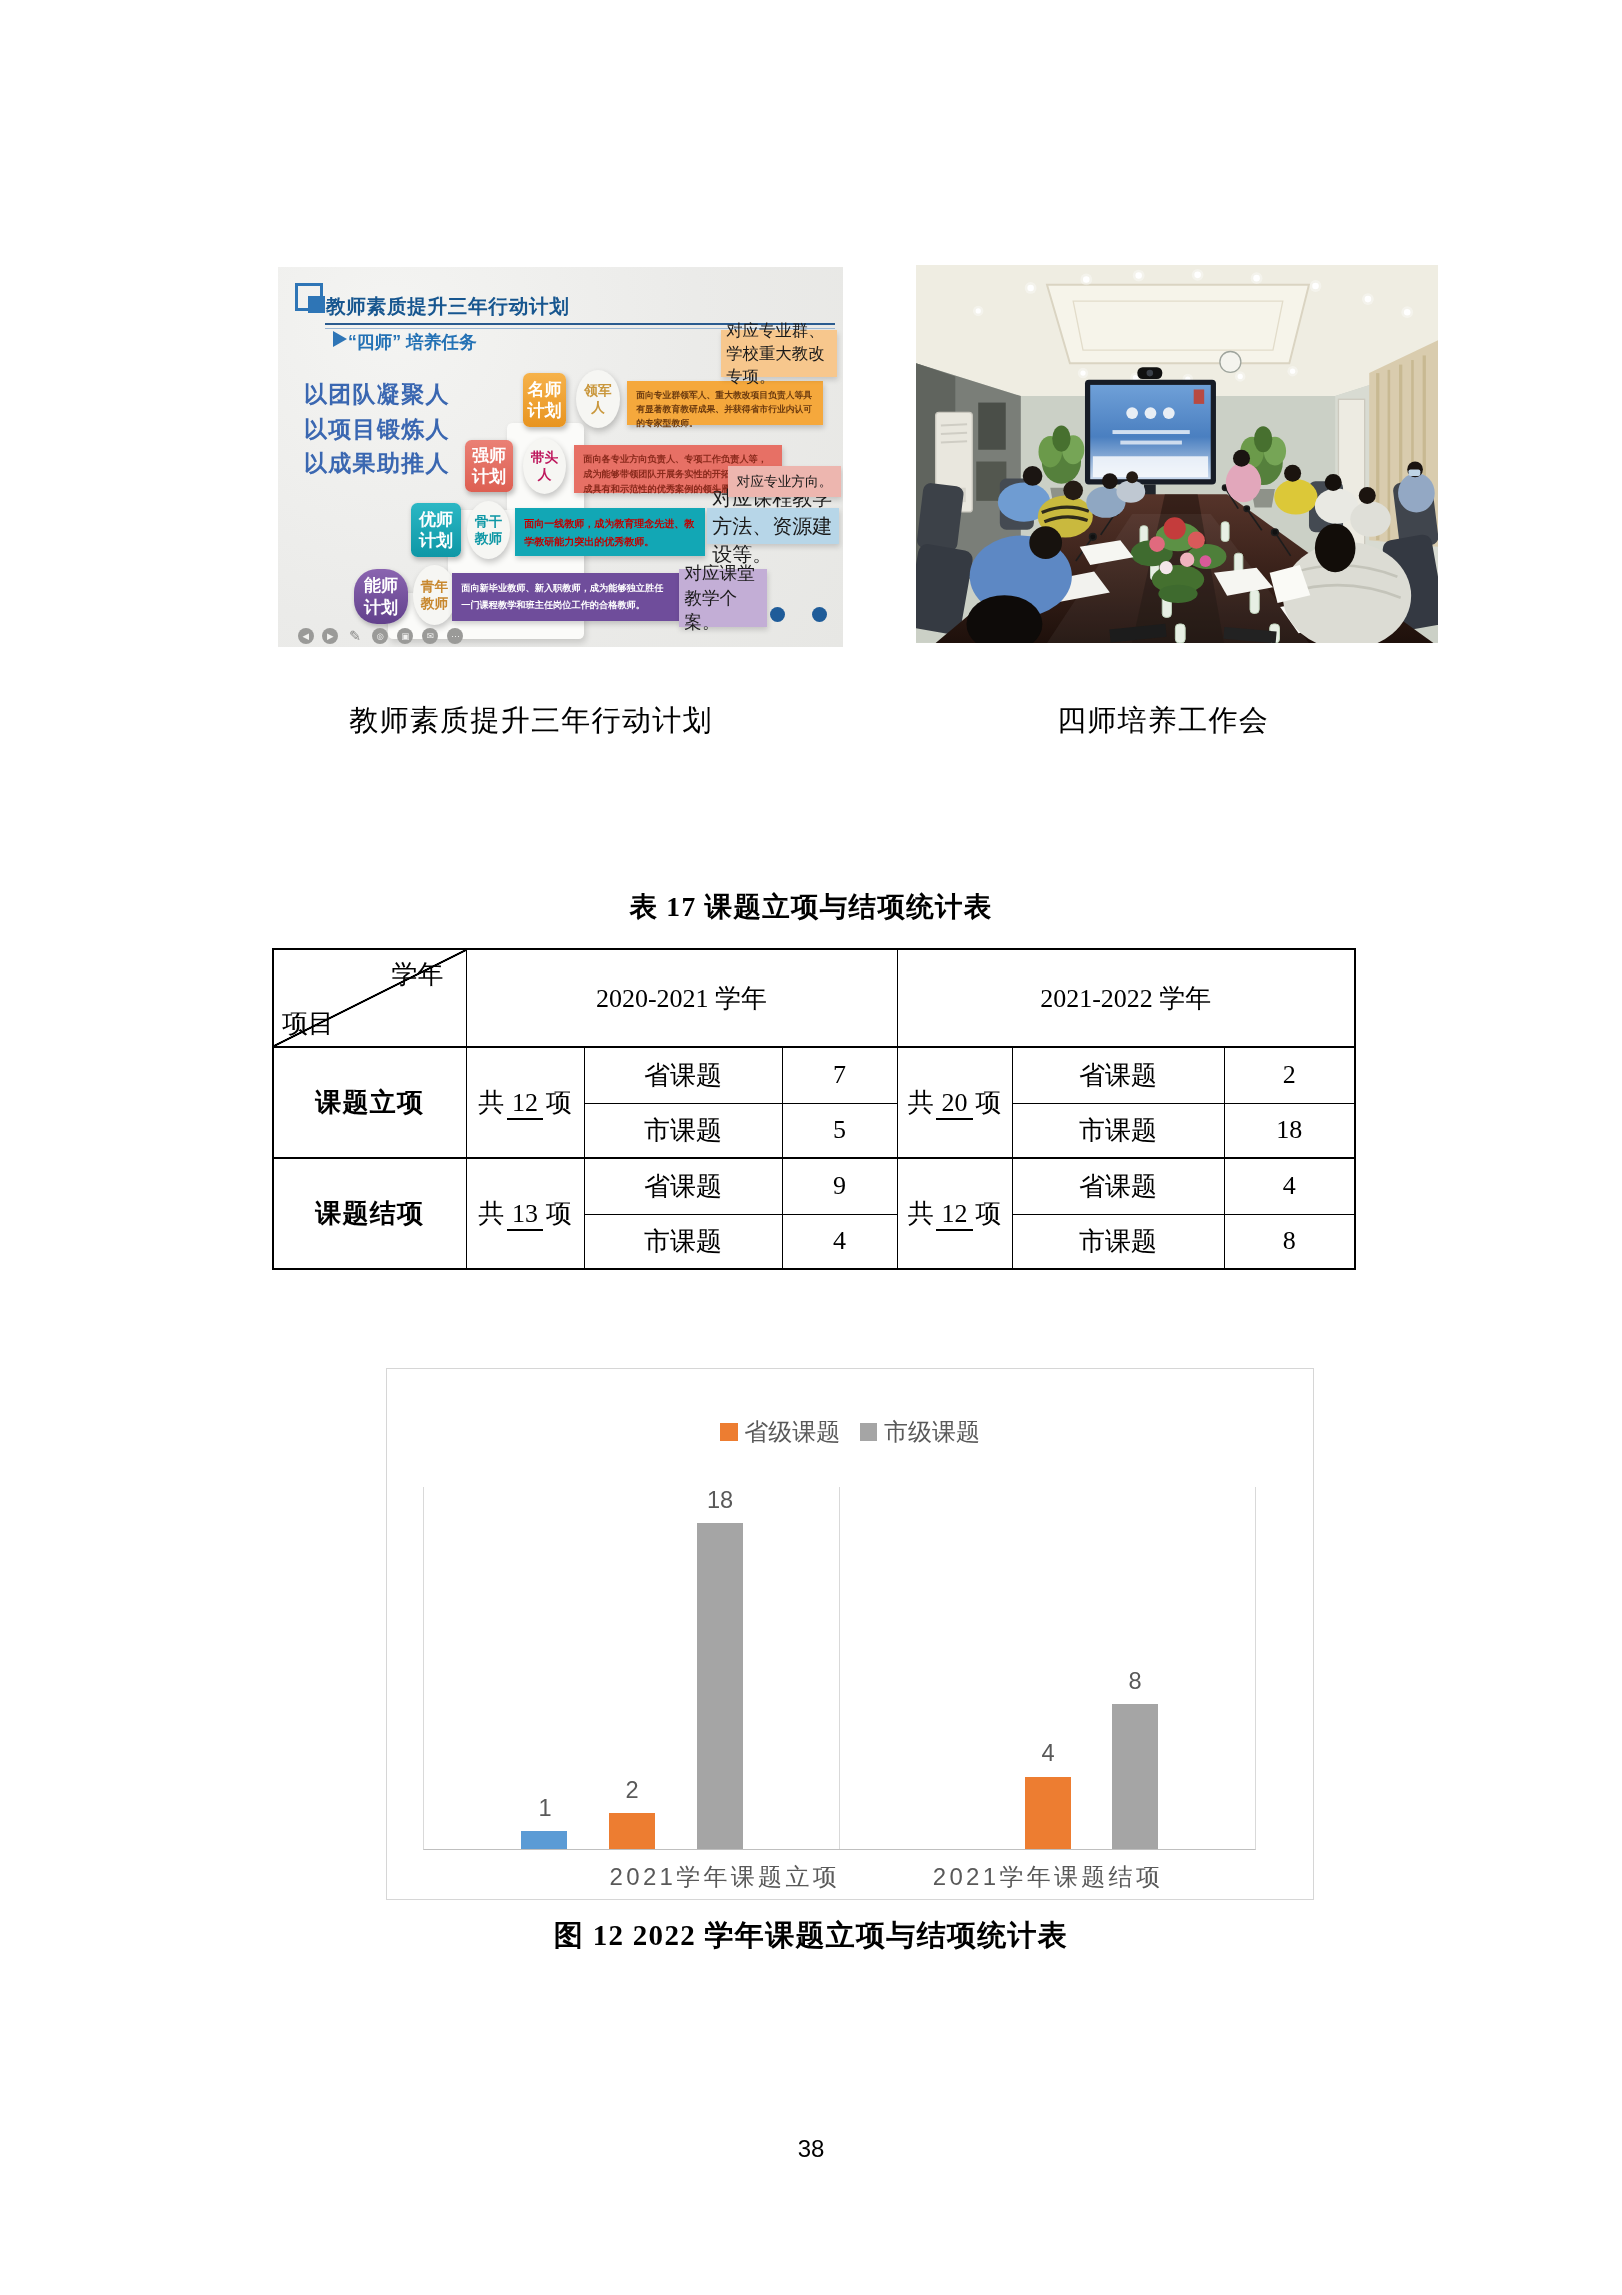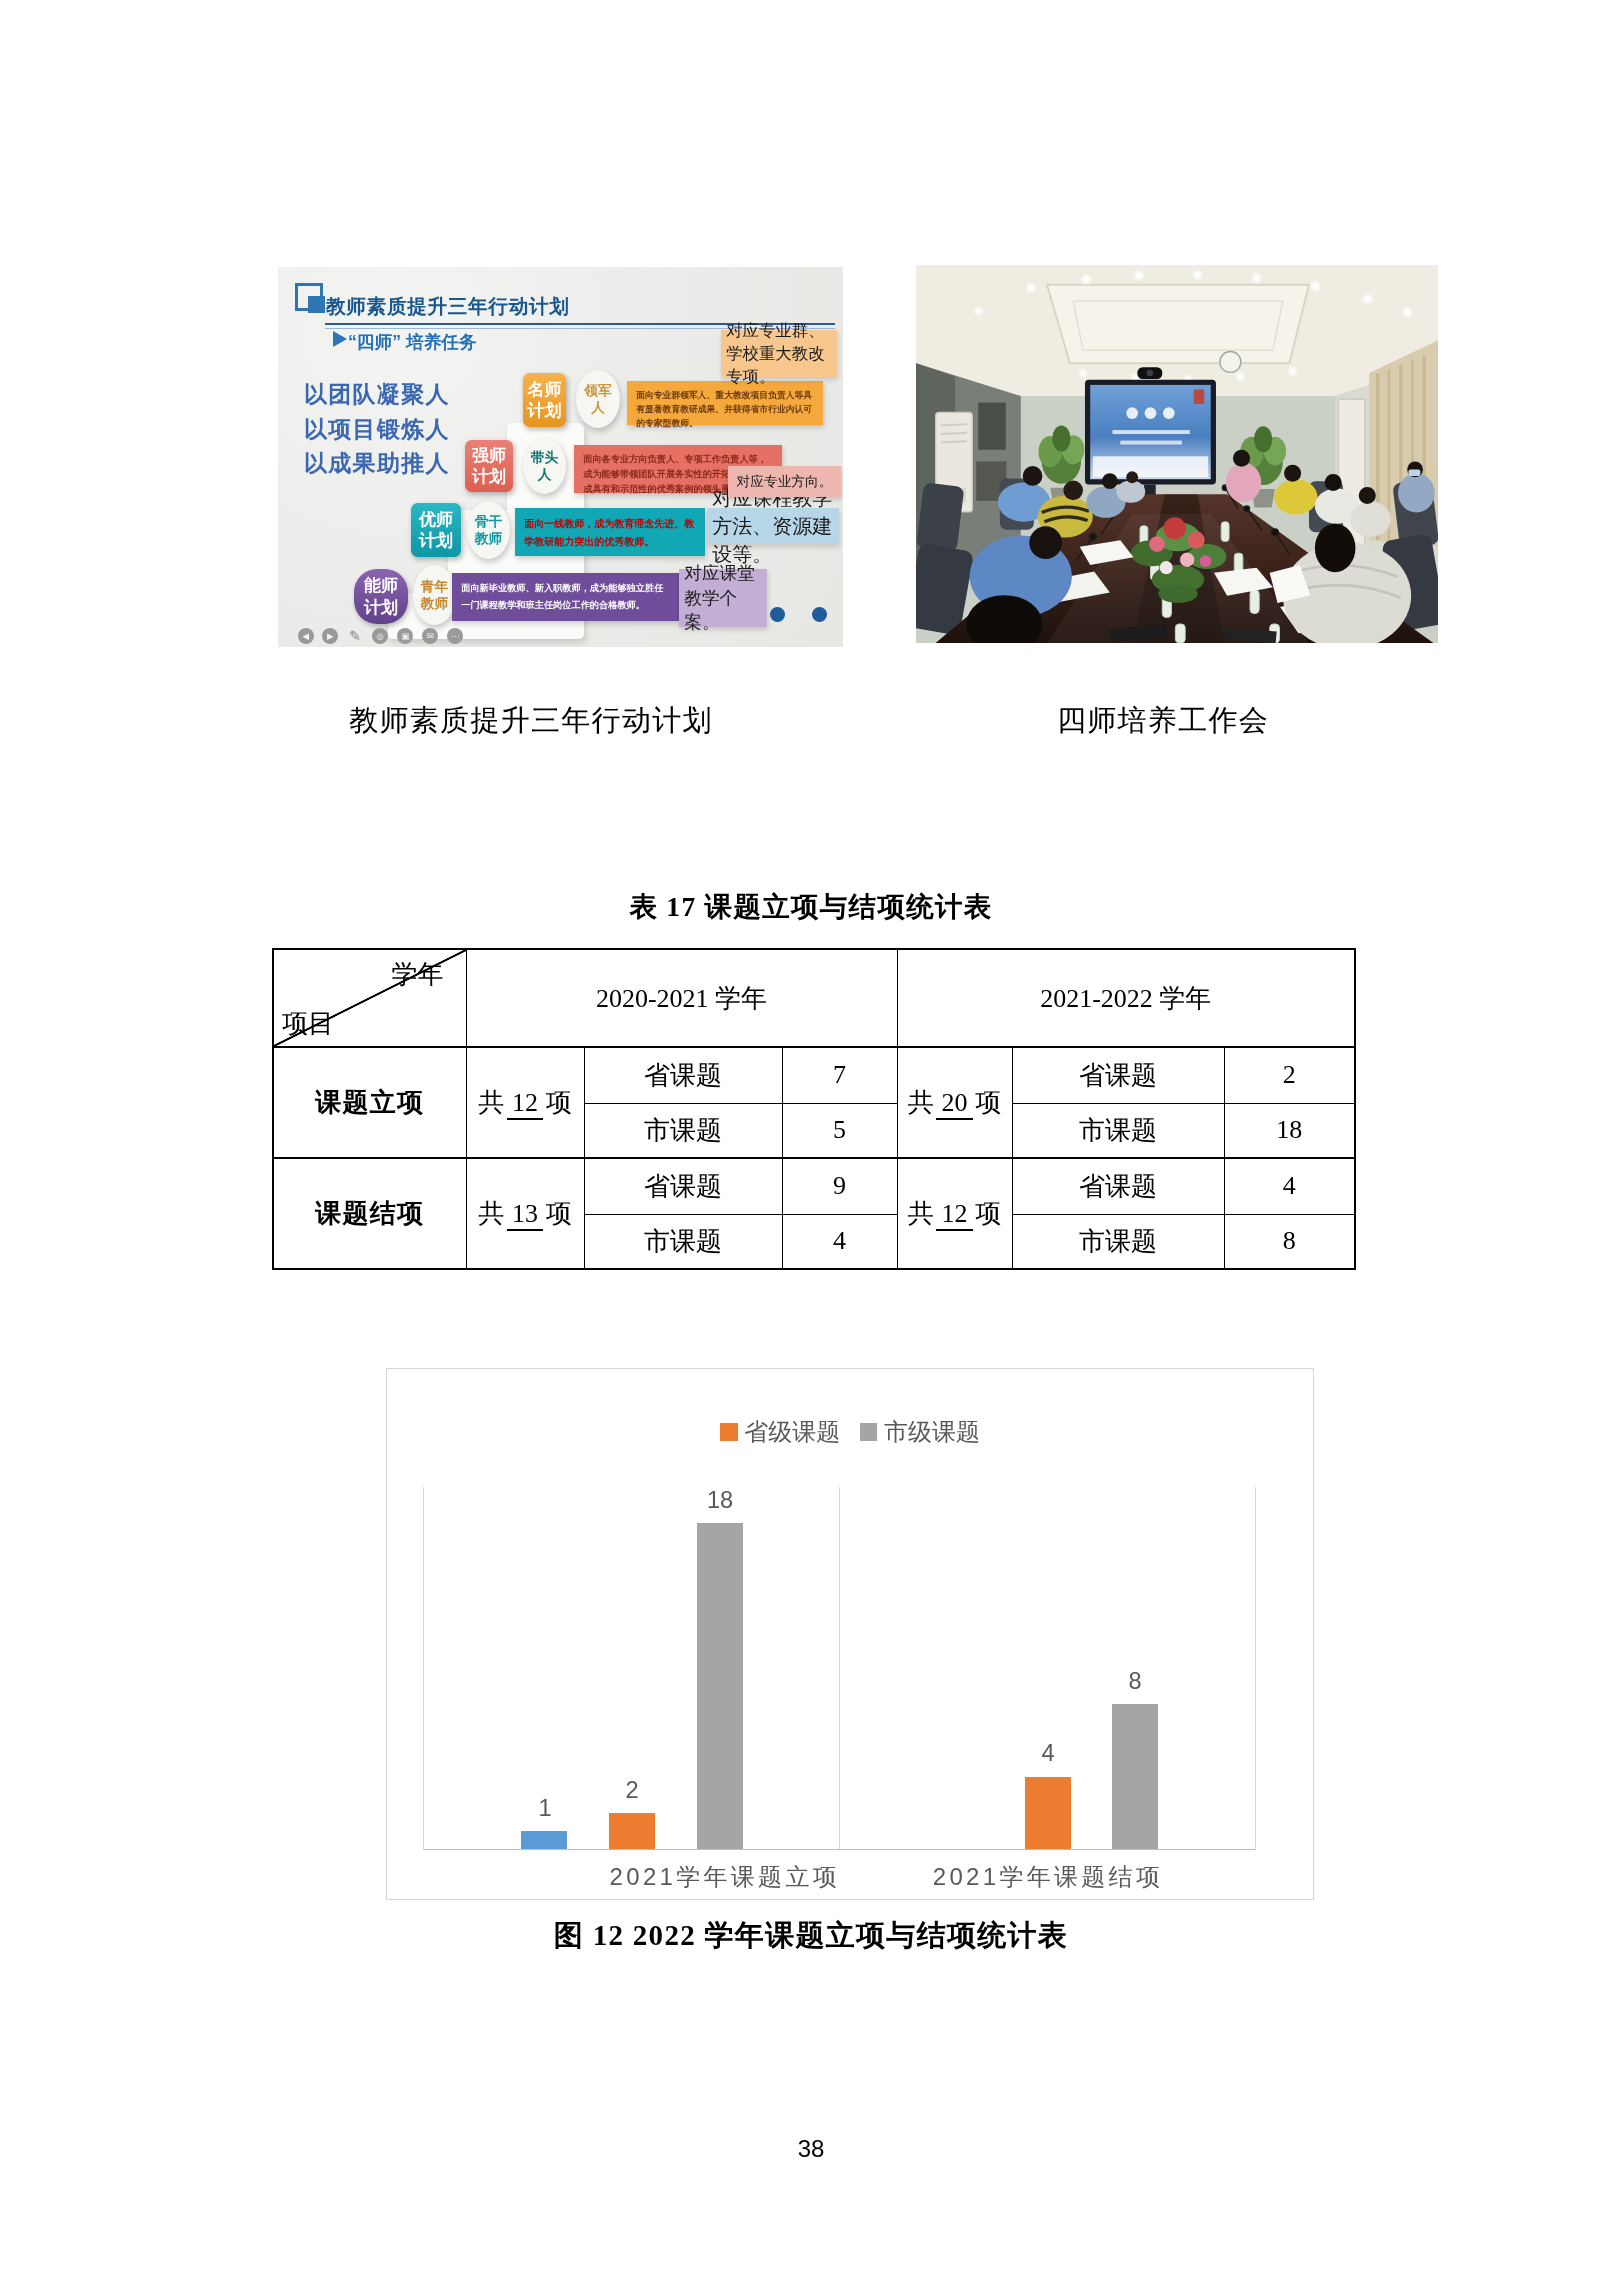--- a/index.html
+++ b/index.html
@@ -102,21 +102,21 @@
       </div>
     <div class="role" style="left:298px;top:103px;width:44px;height:58px;color:#c9973c;">
         <span>领军人</span>
       </div>
     <div class="banner" style="left:349px;top:114px;width:196px;height:44px;background:#f5a83c;color:#6b3a0f;font-size:8.8px;line-height:1.6;">面向专业群领军人、重大教改项目负责人等具有显著教育教研成果、并获得省市行业内认可的专家型教师。</div>
     <div class="sidebox" style="left:443px;top:63px;width:116px;height:47px;background:#f7c78d;font-size:16.4px;line-height:1.4;padding:2.6px 5.2px;">对应专业群、学校重大教改专项。</div>
 
     <div class="plan" style="left:187px;top:173px;width:48px;height:52px;background:linear-gradient(#ea8075,#dd5f52);">
         <span>强师计划</span>
       </div>
-    <div class="role" style="left:245px;top:171px;width:43px;height:56px;color:#0f766e;">
+    <div class="role" style="left:245px;top:171px;width:43px;height:56px;color:#be185d;">
         <span>带头人</span>
       </div>
     <div class="banner" style="left:296px;top:178px;width:208px;height:48px;background:#e77065;color:#8a2a1c;font-size:9.2px;line-height:1.65;">面向各专业方向负责人、专项工作负责人等，成为能够带领团队开展务实性的开拓工作，形成具有和示范性的优秀案例的领头雁型教师。</div>
     <div class="sidebox" style="left:450px;top:199px;width:113px;height:31px;background:#edb6af;font-size:13.7px;justify-content:center;z-index:3;">对应专业方向。</div>
 
     <div class="plan" style="left:133px;top:236px;width:50px;height:54px;background:linear-gradient(#2bb7c4,#0e97a6);">
         <span>优师计划</span>
       </div>
     <div class="role" style="left:189px;top:234px;width:43px;height:58px;color:#0f98a6;">
         <span>骨干教师</span>

